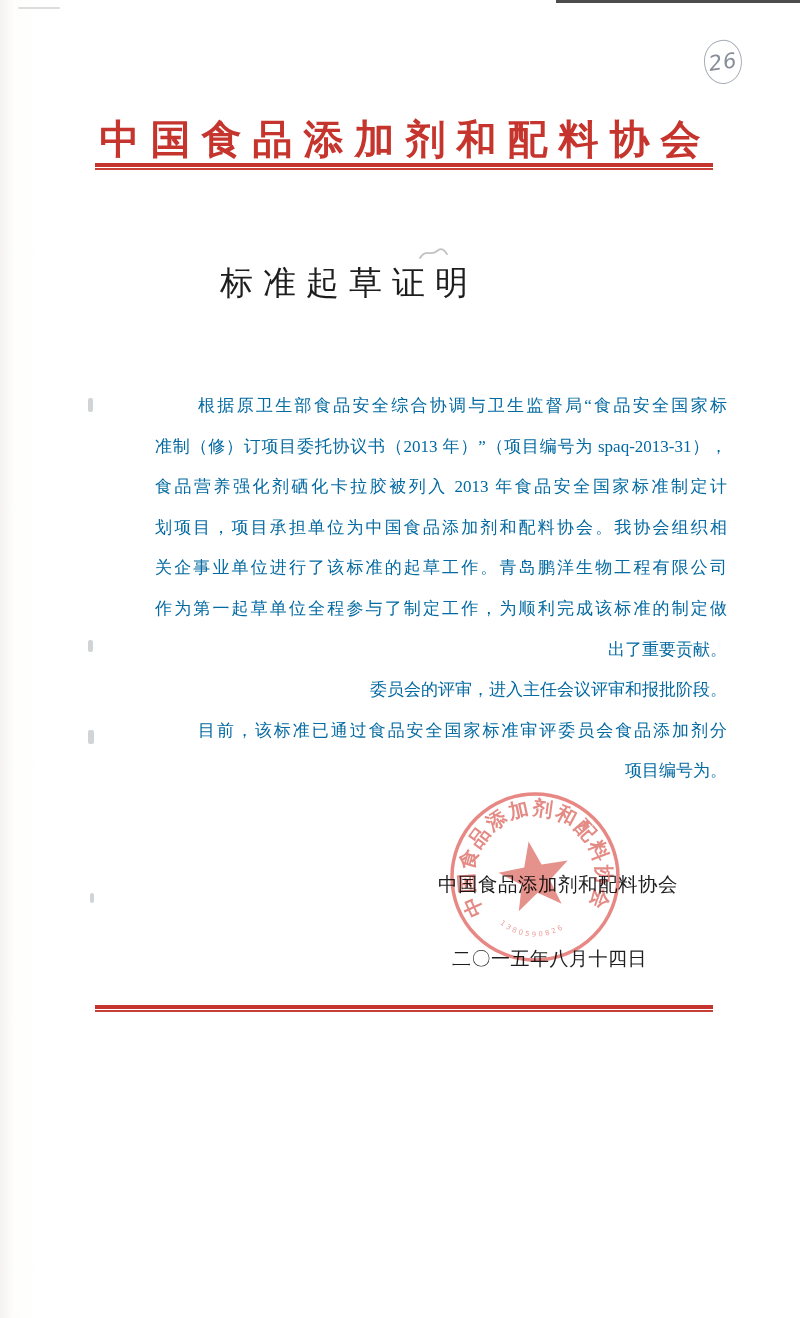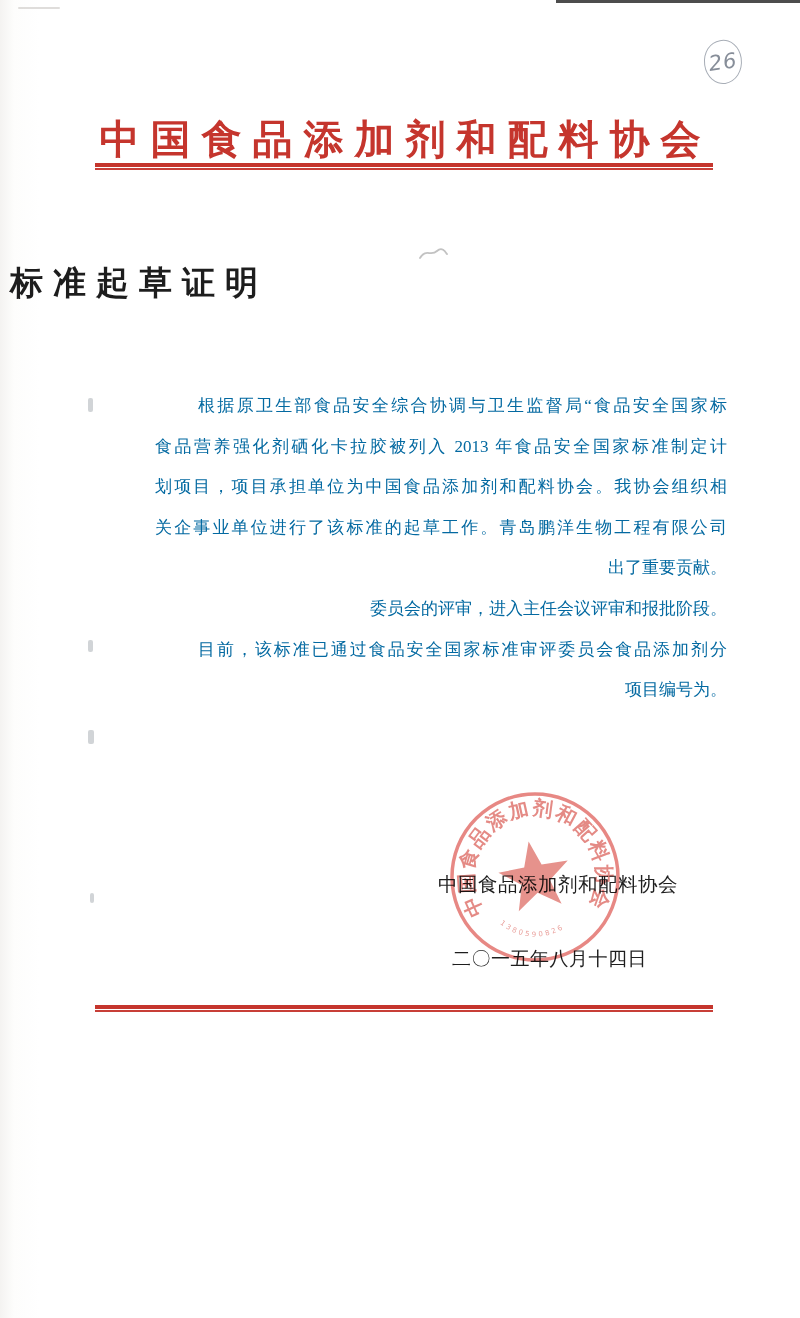--- a/index.html
+++ b/index.html
@@ -39,22 +39,22 @@
   }
   .rule{position:absolute;left:95px;width:618px;}
   .rule-top{top:163px;}
   .rule-bottom{top:1005px;}
   .rule .thick{height:3.5px;background:#c5352d;}
   .rule .gap{height:1.5px;background:transparent;}
   .rule .thin{height:2px;background:#c5352d;opacity:.95;}
 
   
   .doc-title{
-    position:absolute;top:261px;left:0;width:688px;text-align:left;
-    color:#1d1d1d;font-size:33px;font-weight:bold;letter-spacing:10px;text-indent:10px;
+    position:absolute;top:261px;left:0;width:688px;text-align:center;
+    color:#1d1d1d;font-size:33px;font-weight:normal;letter-spacing:10px;text-indent:10px;
     white-space:nowrap;
   }
   .title-smudge{position:absolute;left:418px;top:246px;opacity:.8;}
 
   
   .body-text{
     position:absolute;top:386px;left:155px;width:572px;
     color:#0369a1;font-size:17px;
   }
   .bodyline{
@@ -106,23 +106,25 @@
 
 <div class="doc-title">标准起草证明</div>
 <div class="title-smudge">
   <svg width="32" height="16" viewBox="0 0 32 16">
     <path d="M2 12 C 8 2, 13 11, 19 5 S 29 9, 29 8" stroke="#b3b3b3" stroke-width="1.8" fill="none" stroke-linecap="round"></path>
   </svg>
 </div>
 
 <div class="body-text">
     <div class="bodyline fill indent">根据原卫生部食品安全综合协调与卫生监督局“食品安全国家标</div>
+    <div class="bodyline fill">准制（修）订项目委托协议书（2013 年）”（项目编号为 spaq-2013-31），</div>
     <div class="bodyline fill">食品营养强化剂硒化卡拉胶被列入 2013 年食品安全国家标准制定计</div>
     <div class="bodyline fill">划项目，项目承担单位为中国食品添加剂和配料协会。我协会组织相</div>
     <div class="bodyline fill">关企事业单位进行了该标准的起草工作。青岛鹏洋生物工程有限公司</div>
+    <div class="bodyline fill">作为第一起草单位全程参与了制定工作，为顺利完成该标准的制定做</div>
     <div class="bodyline">出了重要贡献。</div>
     <div class="bodyline">委员会的评审，进入主任会议评审和报批阶段。</div>
     <div class="bodyline fill indent">目前，该标准已通过食品安全国家标准审评委员会食品添加剂分</div>
     <div class="bodyline indent">项目编号为。</div>
   </div>
 
 <div class="sig-org">中国食品添加剂和配料协会</div>
 <div class="sig-date">二〇一五年八月十四日</div>
 
 <div class="seal">

